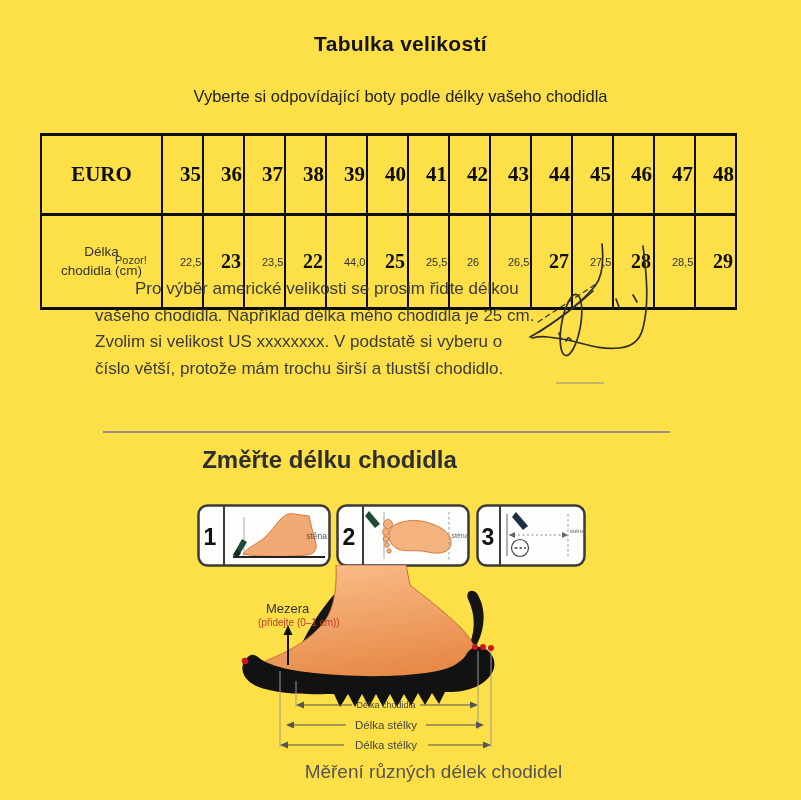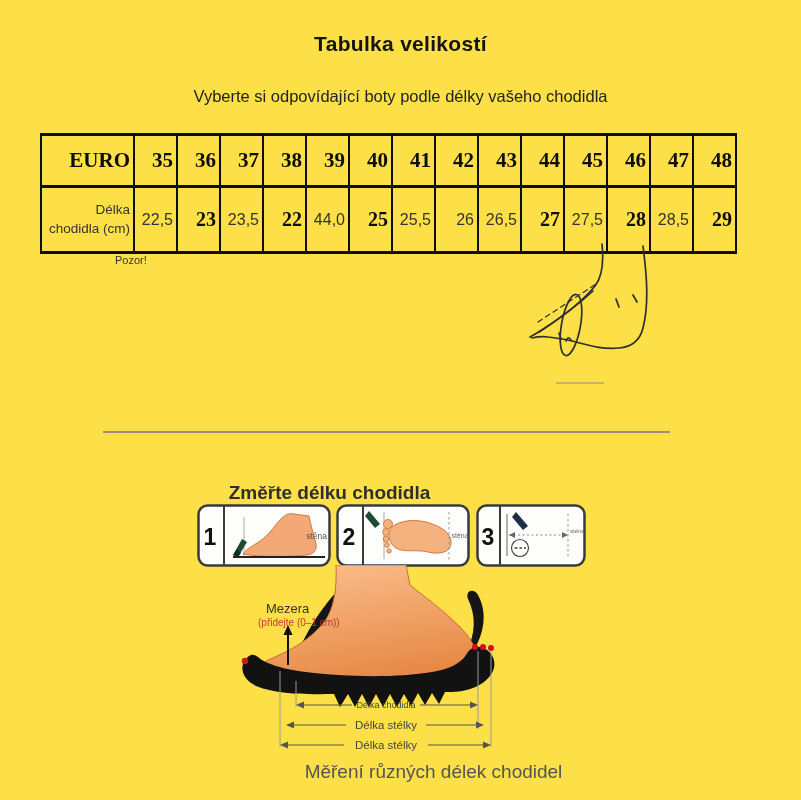--- a/index.html
+++ b/index.html
@@ -7,44 +7,44 @@
           font-family:"Liberation Sans",sans-serif;color:#222;}
 
   .page-title{position:absolute;top:32px;left:0;width:801px;text-align:center;
               font-size:21px;font-weight:600;color:#141414;letter-spacing:.3px;}
   .page-subtitle{position:absolute;top:87px;left:0;width:801px;text-align:center;
               font-size:16.5px;font-weight:400;color:#222;}
 
   table.size-table{position:absolute;left:40px;top:133px;width:697px;
               border-collapse:collapse;table-layout:fixed;
               border-top:3px solid #0d0d0d;border-bottom:3px solid #0d0d0d;}
-  table.size-table td{border:2px solid #0d0d0d;text-align:right;vertical-align:middle;padding:3px;}
+  table.size-table td{border:2px solid #0d0d0d;text-align:center;vertical-align:middle;padding:17px;}
   table.size-table tr.head-row td{border-bottom:3px solid #0d0d0d;height:43px;
               font-family:"Liberation Serif",serif;font-weight:bold;font-size:21px;color:#0d0d0d;}
   table.size-table tr.val-row td{height:57px;}
   td.corner{width:85px;}
   td.rowlabel{font-size:13.5px;color:#333;line-height:1.35;padding:2px 1px;}
-  td.v-reg{font-size:16px;color:#333;}
+  td.v-reg{font-size:11px;color:#333;}
   td.v-bold{font-family:"Liberation Serif",serif;font-weight:bold;font-size:20px;color:#0d0d0d;}
   td.align-r{text-align:right;padding-right:1px;}
   td.align-l{text-align:left;padding-left:1px;}
 
   .notice-heading{position:absolute;left:115px;top:254px;font-size:11px;color:#333;}
   .notice-body{position:absolute;left:95px;top:276px;width:444px;
               font-size:17px;line-height:1.56;color:#3a3a3a;text-indent:40px;}
 
   .ankle-sketch{position:absolute;left:522px;top:243px;}
   .advice{position:absolute;left:543px;top:386px;width:120px;text-align:center;}
   .advice-small{font-size:11px;color:#6b6b6b;}
   .advice-large{font-size:19px;color:#555;margin-top:1px;}
 
   .divider{position:absolute;left:103px;top:431px;width:567px;height:2px;background:#9c8c83;}
 
   .measure-heading{position:absolute;top:446px;left:0;width:659px;text-align:center;
-              font-size:19px;font-weight:700;color:#2e2e2e;margin-top:36px;}
+              font-size:24px;font-weight:700;color:#2e2e2e;}
 
   .stepbox{position:absolute;top:504px;}
   #step1{left:197px;} #step2{left:336px;} #step3{left:476px;}
 
   .foot-diagram{position:absolute;left:236px;top:565px;}
   .diagram-caption{position:absolute;top:761px;left:0;width:801px;text-align:center;
               font-size:19px;color:#555;padding-left:33px;}
 </style>
 </head>
 <body>
@@ -87,20 +87,21 @@
       <td class="v-bold">27</td>
       <td class="v-reg">27,5</td>
       <td class="v-bold">28</td>
       <td class="v-reg">28,5</td>
       <td class="v-bold">29</td>
     </tr>
   </tbody>
     </table>
 
   <div class="notice-heading">Pozor!</div>
+  <div class="notice-body">Pro výběr americké velikosti se prosim řiďte délkou vašeho chodidla. Například délka mého chodidla je 25 cm. Zvolim si velikost US xxxxxxxx. V podstatě si vyberu o číslo větší, protože mám trochu širší a tlustší chodidlo.</div>
 
   <svg class="ankle-sketch" width="185" height="150" viewBox="0 0 185 150">
     <g fill="none" stroke="#2e2e2e" stroke-width="1.7" stroke-linecap="round">
       <path d="M121,3 C125,34 127,62 121,85 C118,97 110,104 97,105 C80,107 66,102 50,98 C42,96 34,95 26,94 C20,93 14,94 10,95"></path>
       <path d="M44,98 q2,-6 5,-1"></path>
       <path d="M80,1 C82,20 80,34 73,43 C60,59 40,74 20,87 L8,94"></path>
       <path d="M71,48 C56,62 37,76 17,89"></path>
       <path d="M16,79 L74,41" stroke-dasharray="5,4" stroke-width="1.2"></path>
       <ellipse cx="49" cy="82" rx="9.5" ry="31" transform="rotate(10 49 82)"></ellipse>
       <path d="M94,56 l3,8"></path>

